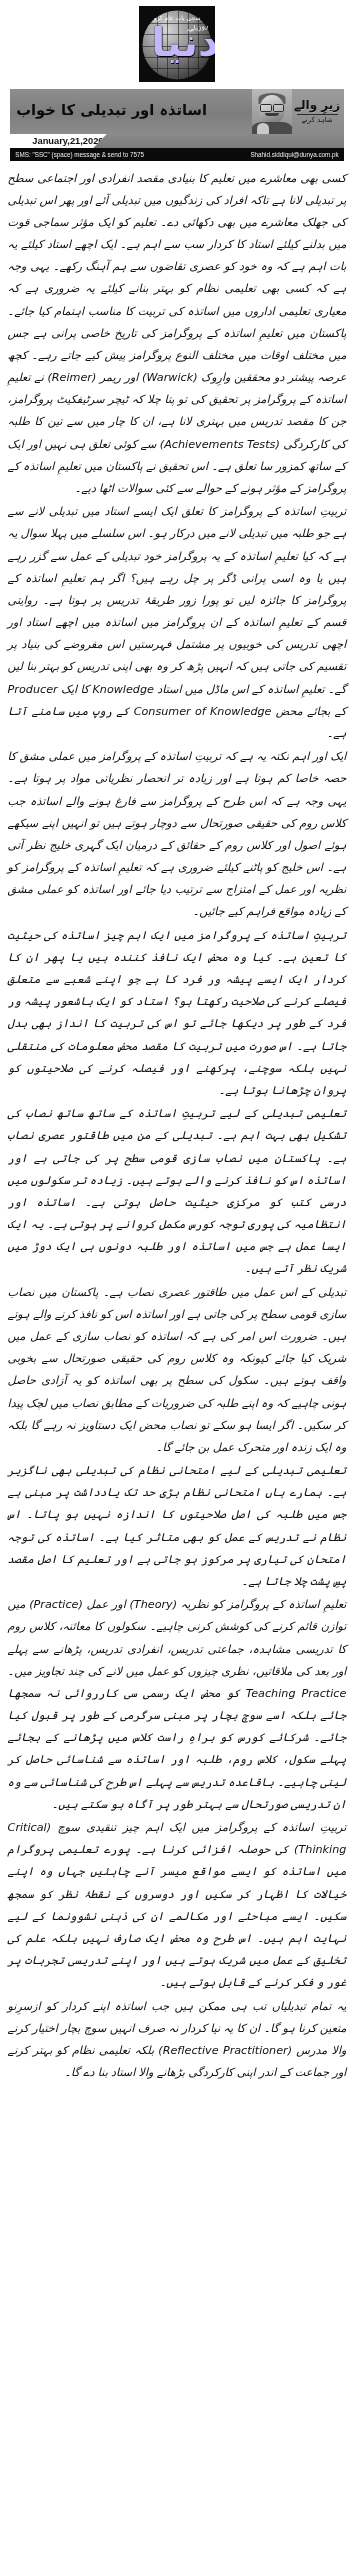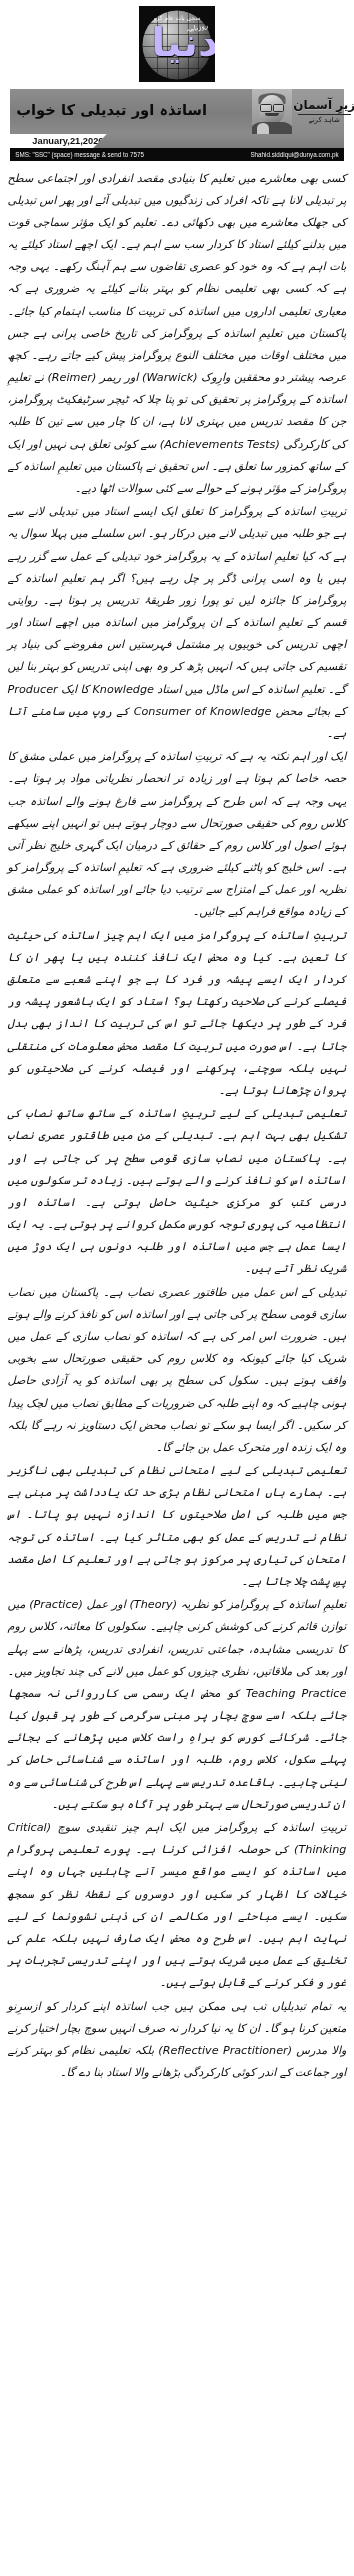--- a/index.html
+++ b/index.html
@@ -327,21 +327,21 @@
       <div class="col-identity">
         <div class="portrait">
           <div class="hair"></div>
           <div class="head"></div>
           <div class="glasses"></div>
           <div class="mustache"></div>
           <div class="shoulders"></div>
           <div class="hand"></div>
         </div>
         <div class="col-text">
-          <div class="col-title">زیرِ آسمان</div>
+          <div class="col-title">زیرِ والے</div>
           <div class="col-rule"></div>
           <div class="col-author">شاہد کرنے</div>
         </div>
       </div>
 
       <div class="headline-area">
         <div class="headline">اساتذہ اور تبدیلی کا خواب</div>
       </div>
 
     </div>
@@ -362,17 +362,17 @@
   <div class="article">
     <p class="first">کسی بھی معاشرے میں تعلیم کا بنیادی مقصد انفرادی اور اجتماعی سطح پر تبدیلی لانا ہے تاکہ افراد کی زندگیوں میں تبدیلی آئے اور پھر اس تبدیلی کی جھلک معاشرے میں بھی دکھائی دے۔ تعلیم کو ایک مؤثر سماجی قوت میں بدلنے کیلئے استاد کا کردار سب سے اہم ہے۔ ایک اچھے استاد کیلئے یہ بات اہم ہے کہ وہ خود کو عصری تقاضوں سے ہم آہنگ رکھے۔ یہی وجہ ہے کہ کسی بھی تعلیمی نظام کو بہتر بنانے کیلئے یہ ضروری ہے کہ معیاری تعلیمی اداروں میں اساتذہ کی تربیت کا مناسب اہتمام کیا جائے۔ پاکستان میں تعلیمِ اساتذہ کے پروگرامز کی تاریخ خاصی پرانی ہے جس میں مختلف اوقات میں مختلف النوع پروگرامز پیش کیے جاتے رہے۔ کچھ عرصہ پیشتر دو محققین وارِوک (Warwick) اور ریمر (Reimer) نے تعلیمِ اساتذہ کے پروگرامز پر تحقیق کی تو پتا چلا کہ ٹیچر سرٹیفکیٹ پروگرامز، جن کا مقصد تدریس میں بہتری لانا ہے، ان کا چار میں سے تین کا طلبہ کی کارکردگی (Achievements Tests) سے کوئی تعلق ہی نہیں اور ایک کے ساتھ کمزور سا تعلق ہے۔ اس تحقیق نے پاکستان میں تعلیمِ اساتذہ کے پروگرامز کے مؤثر ہونے کے حوالے سے کئی سوالات اٹھا دیے۔</p>
     <p>تربیتِ اساتذہ کے پروگرامز کا تعلق ایک ایسے استاد میں تبدیلی لانے سے ہے جو طلبہ میں تبدیلی لانے میں درکار ہو۔ اس سلسلے میں پہلا سوال یہ ہے کہ کیا تعلیمِ اساتذہ کے یہ پروگرامز خود تبدیلی کے عمل سے گزر رہے ہیں یا وہ اسی پرانی ڈگر پر چل رہے ہیں؟ اگر ہم تعلیمِ اساتذہ کے پروگرامز کا جائزہ لیں تو پورا زور طریقۂ تدریس پر ہوتا ہے۔ روایتی قسم کے تعلیمِ اساتذہ کے ان پروگرامز میں اساتذہ میں اچھے استاد اور اچھی تدریس کی خوبیوں پر مشتمل فہرستیں اس مفروضے کی بنیاد پر تقسیم کی جاتی ہیں کہ انہیں پڑھ کر وہ بھی اپنی تدریس کو بہتر بنا لیں گے۔ تعلیمِ اساتذہ کے اس ماڈل میں استاد Knowledge کا ایک Producer کے بجائے محض Consumer of Knowledge کے روپ میں سامنے آتا ہے۔</p>
     <p>ایک اور اہم نکتہ یہ ہے کہ تربیتِ اساتذہ کے پروگرامز میں عملی مشق کا حصہ خاصا کم ہوتا ہے اور زیادہ تر انحصار نظریاتی مواد پر ہوتا ہے۔ یہی وجہ ہے کہ اس طرح کے پروگرامز سے فارغ ہونے والے اساتذہ جب کلاس روم کی حقیقی صورتحال سے دوچار ہوتے ہیں تو انہیں اپنے سیکھے ہوئے اصول اور کلاس روم کے حقائق کے درمیان ایک گہری خلیج نظر آتی ہے۔ اس خلیج کو پاٹنے کیلئے ضروری ہے کہ تعلیمِ اساتذہ کے پروگرامز کو نظریہ اور عمل کے امتزاج سے ترتیب دیا جائے اور اساتذہ کو عملی مشق کے زیادہ مواقع فراہم کیے جائیں۔</p>
     <p>تربیتِ اساتذہ کے پروگرامز میں ایک اہم چیز اساتذہ کی حیثیت کا تعین ہے۔ کیا وہ محض ایک نافذ کنندہ ہیں یا پھر ان کا کردار ایک ایسے پیشہ ور فرد کا ہے جو اپنے شعبے سے متعلق فیصلے کرنے کی صلاحیت رکھتا ہو؟ استاد کو ایک باشعور پیشہ ور فرد کے طور پر دیکھا جائے تو اس کی تربیت کا انداز بھی بدل جاتا ہے۔ اس صورت میں تربیت کا مقصد محض معلومات کی منتقلی نہیں بلکہ سوچنے، پرکھنے اور فیصلہ کرنے کی صلاحیتوں کو پروان چڑھانا ہوتا ہے۔</p>
     <p>تعلیمی تبدیلی کے لیے تربیتِ اساتذہ کے ساتھ ساتھ نصاب کی تشکیل بھی بہت اہم ہے۔ تبدیلی کے من میں طاقتور عصری نصاب ہے۔ پاکستان میں نصاب سازی قومی سطح پر کی جاتی ہے اور اساتذہ اس کو نافذ کرنے والے ہوتے ہیں۔ زیادہ تر سکولوں میں درسی کتب کو مرکزی حیثیت حاصل ہوتی ہے۔ اساتذہ اور انتظامیہ کی پوری توجہ کورس مکمل کروانے پر ہوتی ہے۔ یہ ایک ایسا عمل ہے جس میں اساتذہ اور طلبہ دونوں ہی ایک دوڑ میں شریک نظر آتے ہیں۔</p>
     <p>تبدیلی کے اس عمل میں طاقتور عصری نصاب ہے۔ پاکستان میں نصاب سازی قومی سطح پر کی جاتی ہے اور اساتذہ اس کو نافذ کرنے والے ہوتے ہیں۔ ضرورت اس امر کی ہے کہ اساتذہ کو نصاب سازی کے عمل میں شریک کیا جائے کیونکہ وہ کلاس روم کی حقیقی صورتحال سے بخوبی واقف ہوتے ہیں۔ سکول کی سطح پر بھی اساتذہ کو یہ آزادی حاصل ہونی چاہیے کہ وہ اپنے طلبہ کی ضروریات کے مطابق نصاب میں لچک پیدا کر سکیں۔ اگر ایسا ہو سکے تو نصاب محض ایک دستاویز نہ رہے گا بلکہ وہ ایک زندہ اور متحرک عمل بن جائے گا۔</p>
     <p>تعلیمی تبدیلی کے لیے امتحانی نظام کی تبدیلی بھی ناگزیر ہے۔ ہمارے ہاں امتحانی نظام بڑی حد تک یادداشت پر مبنی ہے جس میں طلبہ کی اصل صلاحیتوں کا اندازہ نہیں ہو پاتا۔ اس نظام نے تدریس کے عمل کو بھی متاثر کیا ہے۔ اساتذہ کی توجہ امتحان کی تیاری پر مرکوز ہو جاتی ہے اور تعلیم کا اصل مقصد پسِ پشت چلا جاتا ہے۔</p>
     <p>تعلیمِ اساتذہ کے پروگرامز کو نظریہ (Theory) اور عمل (Practice) میں توازن قائم کرنے کی کوشش کرنی چاہیے۔ سکولوں کا معائنہ، کلاس روم کا تدریسی مشاہدہ، جماعتی تدریس، انفرادی تدریس، پڑھانے سے پہلے اور بعد کی ملاقاتیں، نظری چیزوں کو عمل میں لانے کی چند تجاویز میں۔ Teaching Practice کو محض ایک رسمی سی کارروائی نہ سمجھا جائے بلکہ اسے سوچ بچار پر مبنی سرگرمی کے طور پر قبول کیا جائے۔ شرکائے کورس کو براہِ راست کلاس میں پڑھانے کے بجائے پہلے سکول، کلاس روم، طلبہ اور اساتذہ سے شناسائی حاصل کر لینی چاہیے۔ باقاعدہ تدریس سے پہلے اس طرح کی شناسائی سے وہ ان تدریسی صورتحال سے بہتر طور پر آگاہ ہو سکتے ہیں۔</p>
     <p>تربیتِ اساتذہ کے پروگرامز میں ایک اہم چیز تنقیدی سوچ (Critical Thinking) کی حوصلہ افزائی کرنا ہے۔ پورے تعلیمی پروگرام میں اساتذہ کو ایسے مواقع میسر آنے چاہئیں جہاں وہ اپنے خیالات کا اظہار کر سکیں اور دوسروں کے نقطۂ نظر کو سمجھ سکیں۔ ایسے مباحثے اور مکالمے ان کی ذہنی نشوونما کے لیے نہایت اہم ہیں۔ اس طرح وہ محض ایک صارف نہیں بلکہ علم کی تخلیق کے عمل میں شریک ہوتے ہیں اور اپنے تدریسی تجربات پر غور و فکر کرنے کے قابل ہوتے ہیں۔</p>
-    <p>یہ تمام تبدیلیاں تب ہی ممکن ہیں جب اساتذہ اپنے کردار کو ازسرِنو متعین کرنا ہو گا۔ ان کا یہ نیا کردار نہ صرف انہیں سوچ بچار اختیار کرنے والا مدرس (Reflective Practitioner) بلکہ تعلیمی نظام کو بہتر کرنے اور جماعت کے اندر کوئی کارکردگی بڑھانے والا استاد بنا دے گا۔</p>
+    <p>یہ تمام تبدیلیاں تب ہی ممکن ہیں جب اساتذہ اپنے کردار کو ازسرِنو متعین کرنا ہو گا۔ ان کا یہ نیا کردار نہ صرف انہیں سوچ بچار اختیار کرنے والا مدرس (Reflective Practitioner) بلکہ تعلیمی نظام کو بہتر کرنے اور جماعت کے اندر اپنی کارکردگی بڑھانے والا استاد بنا دے گا۔</p>
   </div>
 
 </div>
 
 
 </body></html>

